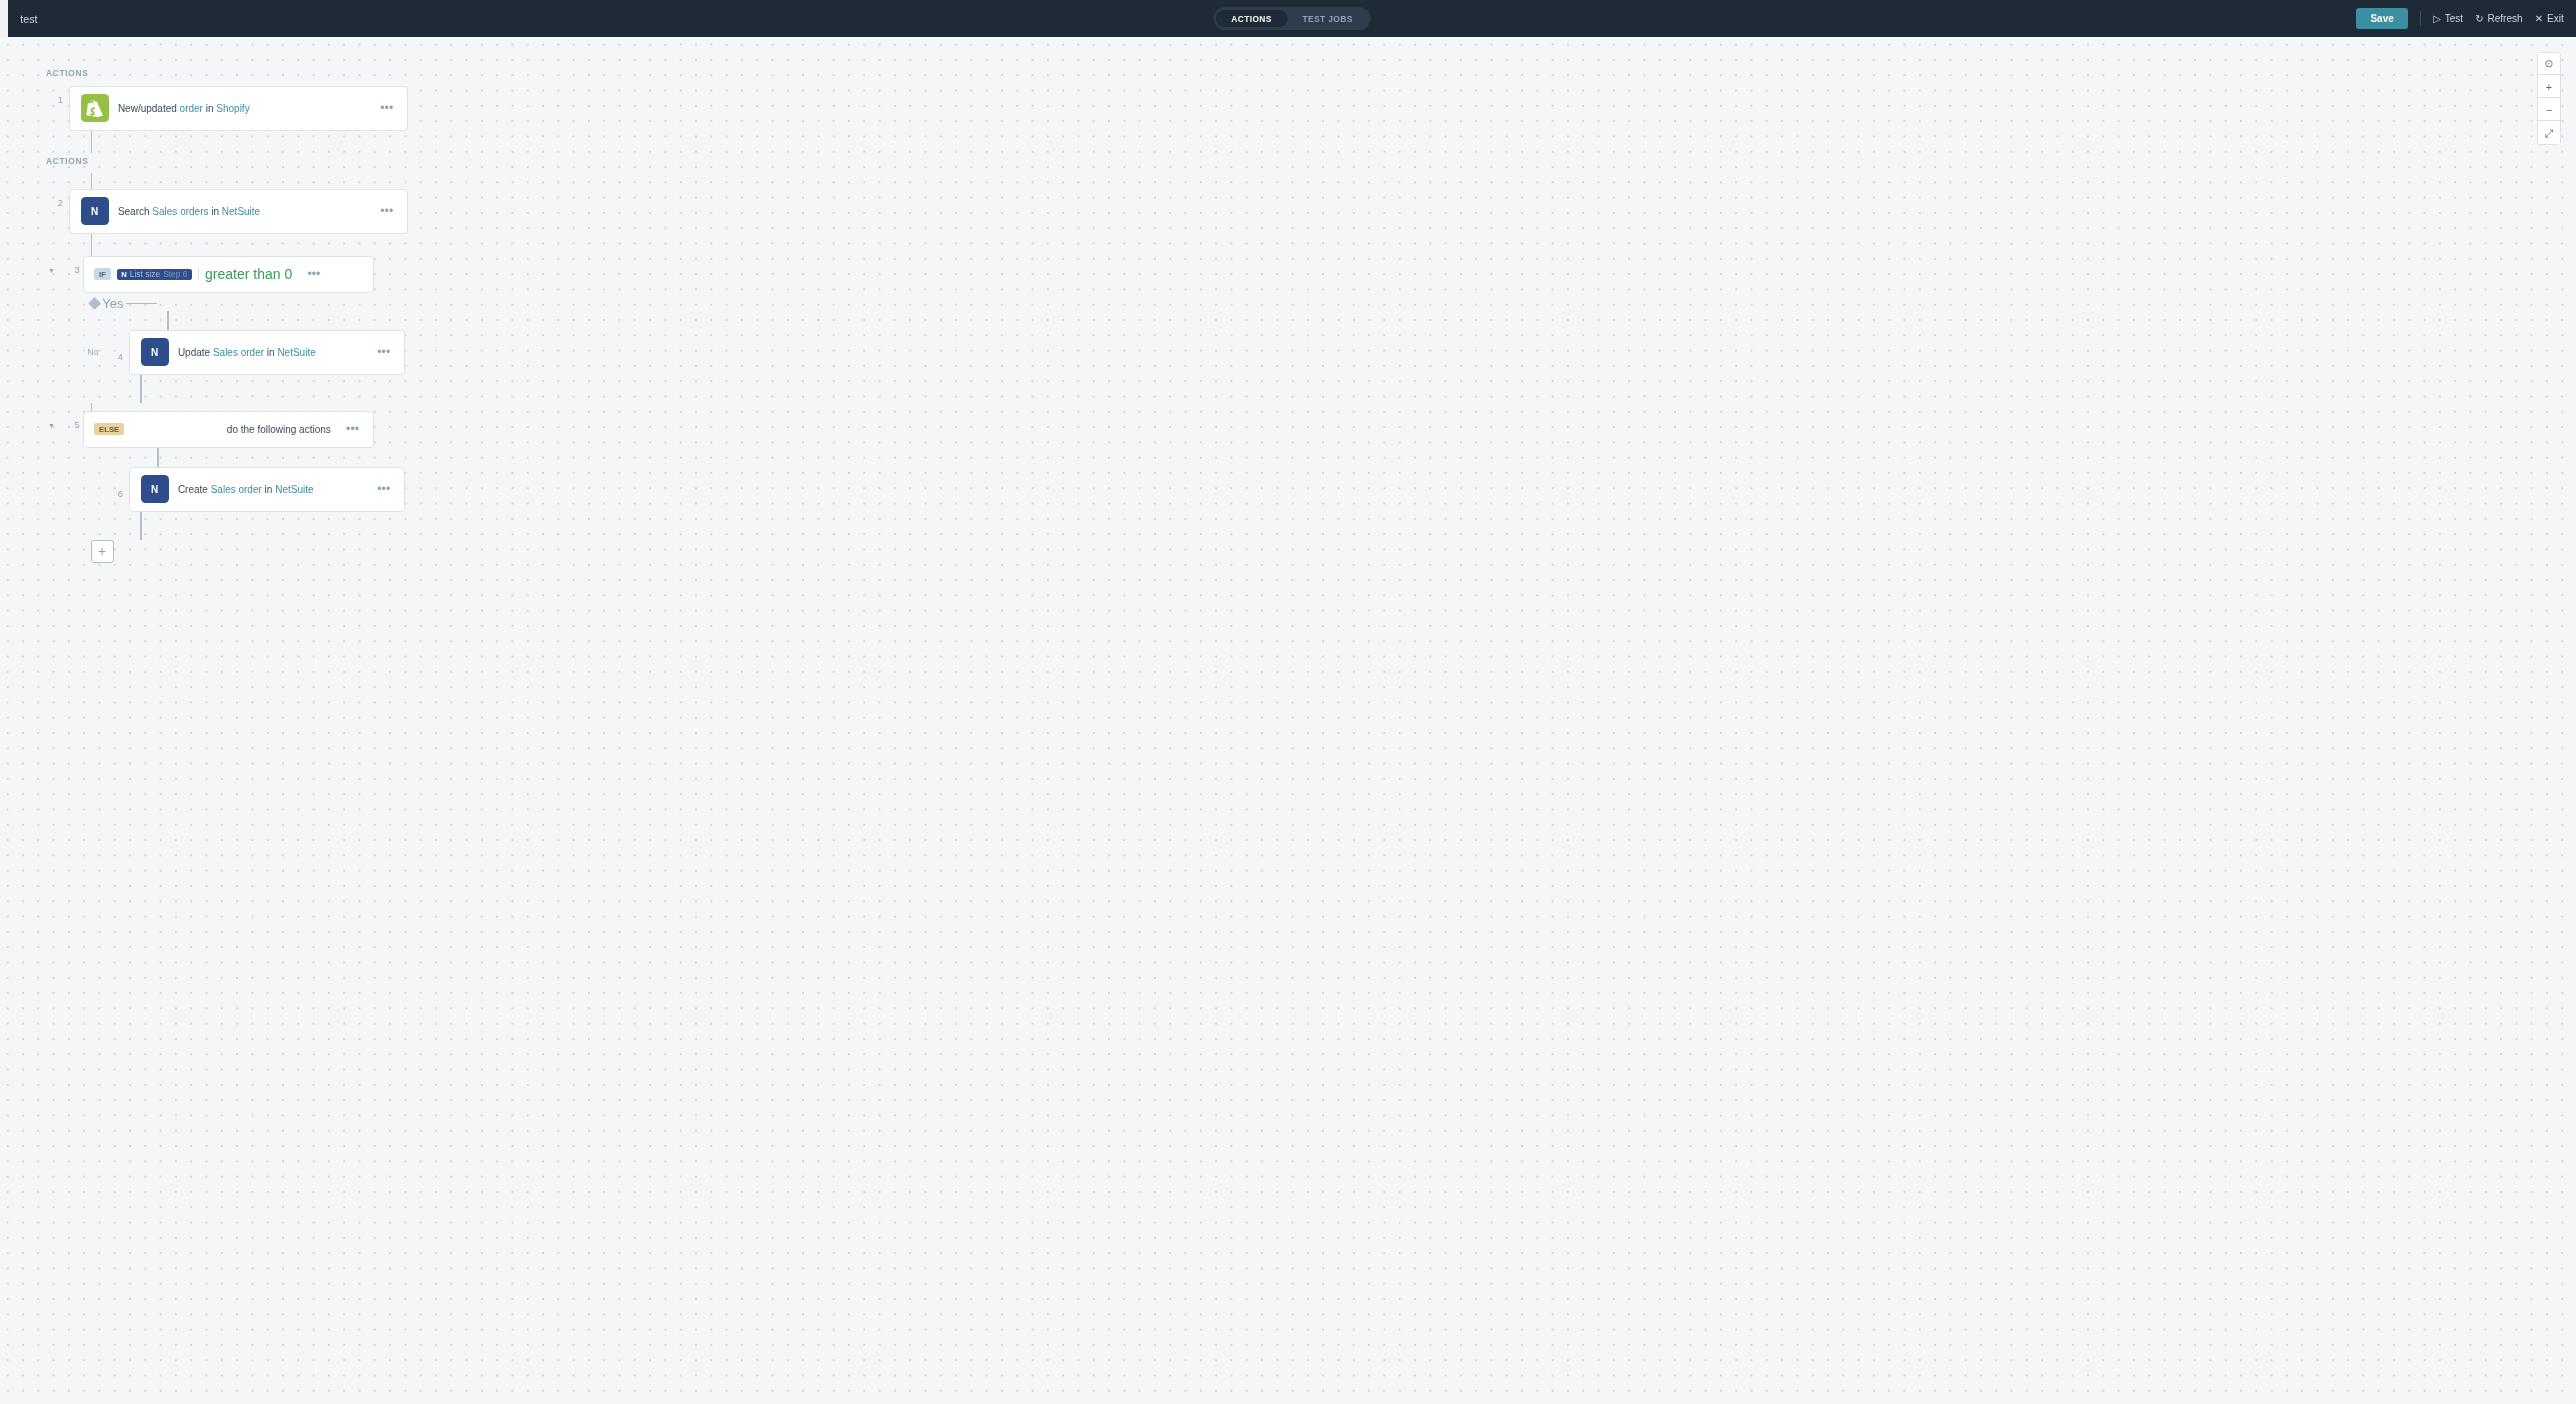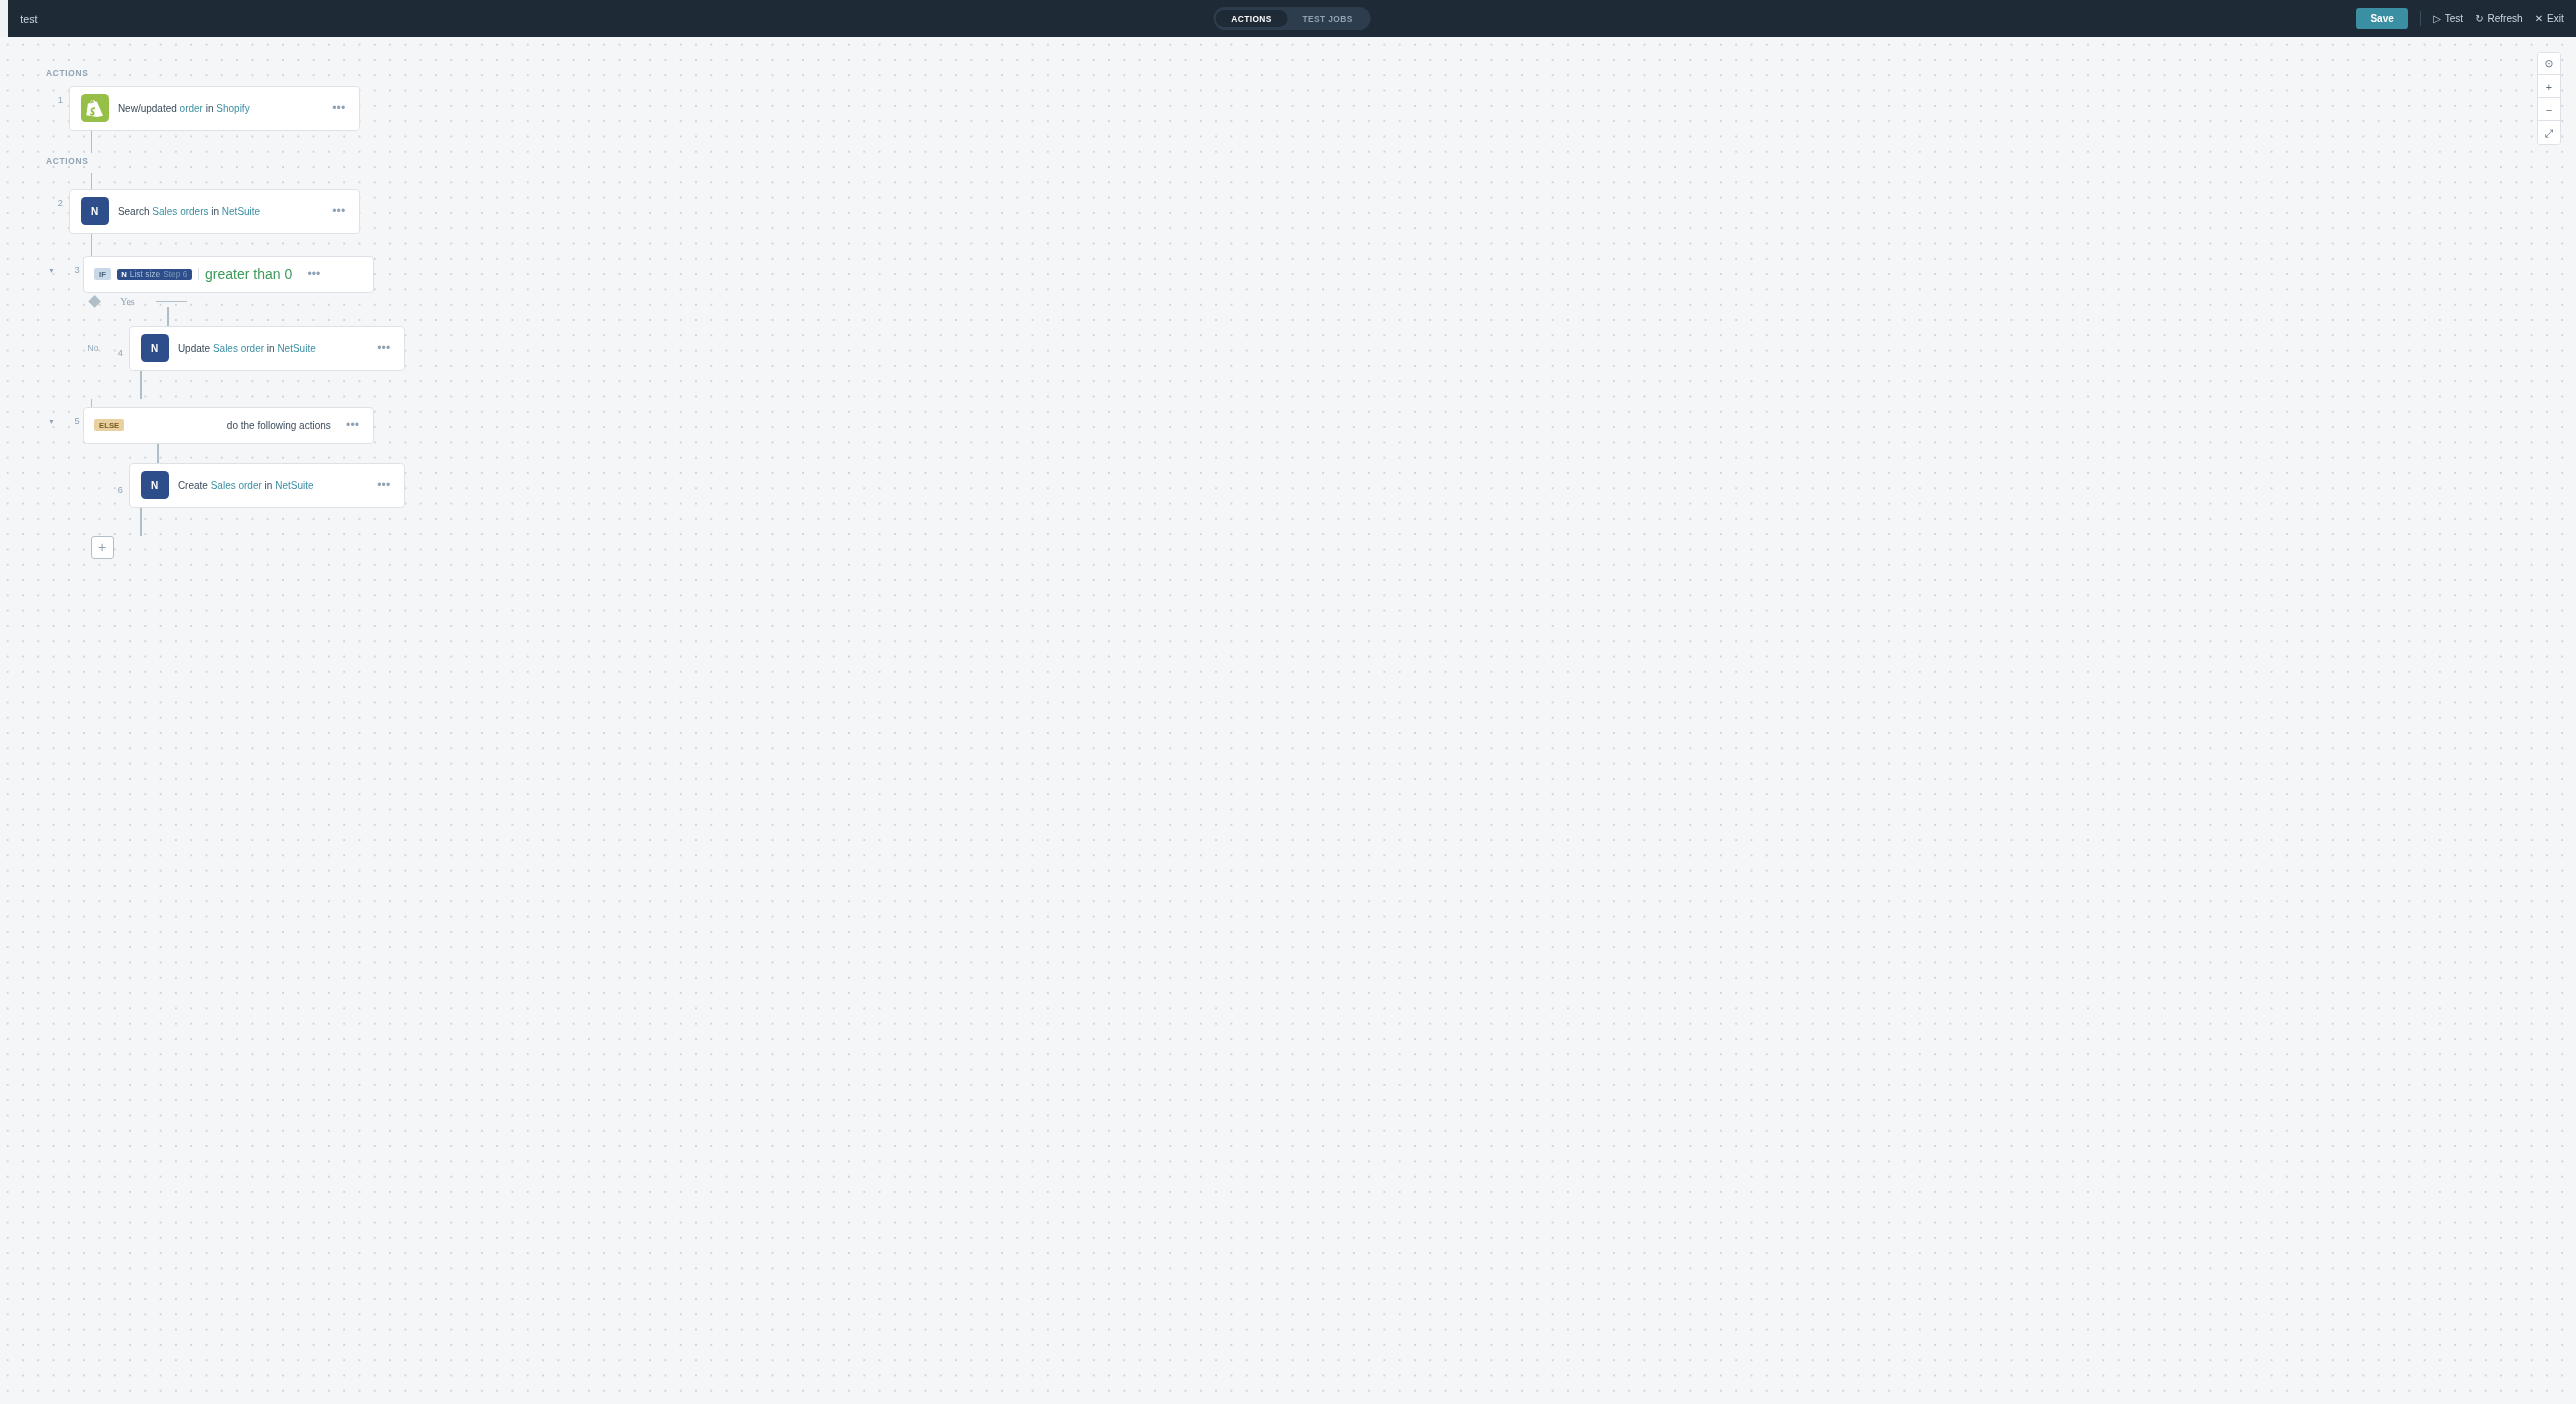--- a/index.html
+++ b/index.html
@@ -156,21 +156,21 @@
     }
 
     
     .step-card {
       display: flex;
       align-items: center;
       background: #fff;
       border: 0.8px solid #dde2e8;
       border-radius: 4.6px;
       padding: 7.7px 10.7px;
-      width: 291px;
+      width: 339px;
       cursor: pointer;
       position: relative;
     }
     .step-icon {
       width: 28px;
       height: 28px;
       border-radius: 4.6px;
       display: flex;
       align-items: center;
       justify-content: center;
@@ -365,21 +365,21 @@
         <div class="separator"></div>
         <span class="cond-green">greater than 0</span>
         <span class="more-btn">•••</span>
       </div>
     </div>
 
     <div style="margin-left: 44px; margin-top: 0;">
 
       <div style="display:flex; align-items:center; margin-top:3.1px;">
         <div style="width:9.2px; height:9.2px; background:#b0bec8; transform:rotate(45deg); flex-shrink:0;"></div>
-        <span style="font-size:10px; color:#8fa3b5; font-weight:500; margin: 0 21px; font-family: Liberation Serif, serif;">Yes</span>
+        <span style="font-size:13px; color:#8fa3b5; font-weight:500; margin: 0 3px;">Yes</span>
         <div style="width:31px; height:1.5px; background:#b0bec8;"></div>
       </div>
 
       <div style="display:flex; align-items:flex-start; margin-left:16px;">
         <div style="display:flex; flex-direction:column; align-items:flex-start; position:relative;">
 
           <div style="width:1.5px; height:18.4px; background:#b0bec8; margin-left:61px;"></div>
 
           <div style="display:flex; align-items:center; position:relative;">
             <span style="font-size:9.2px; color:#8fa3b5; width:23px; text-align:right; padding-right:6.1px; padding-top:9.2px; flex-shrink:0;">4</span>

